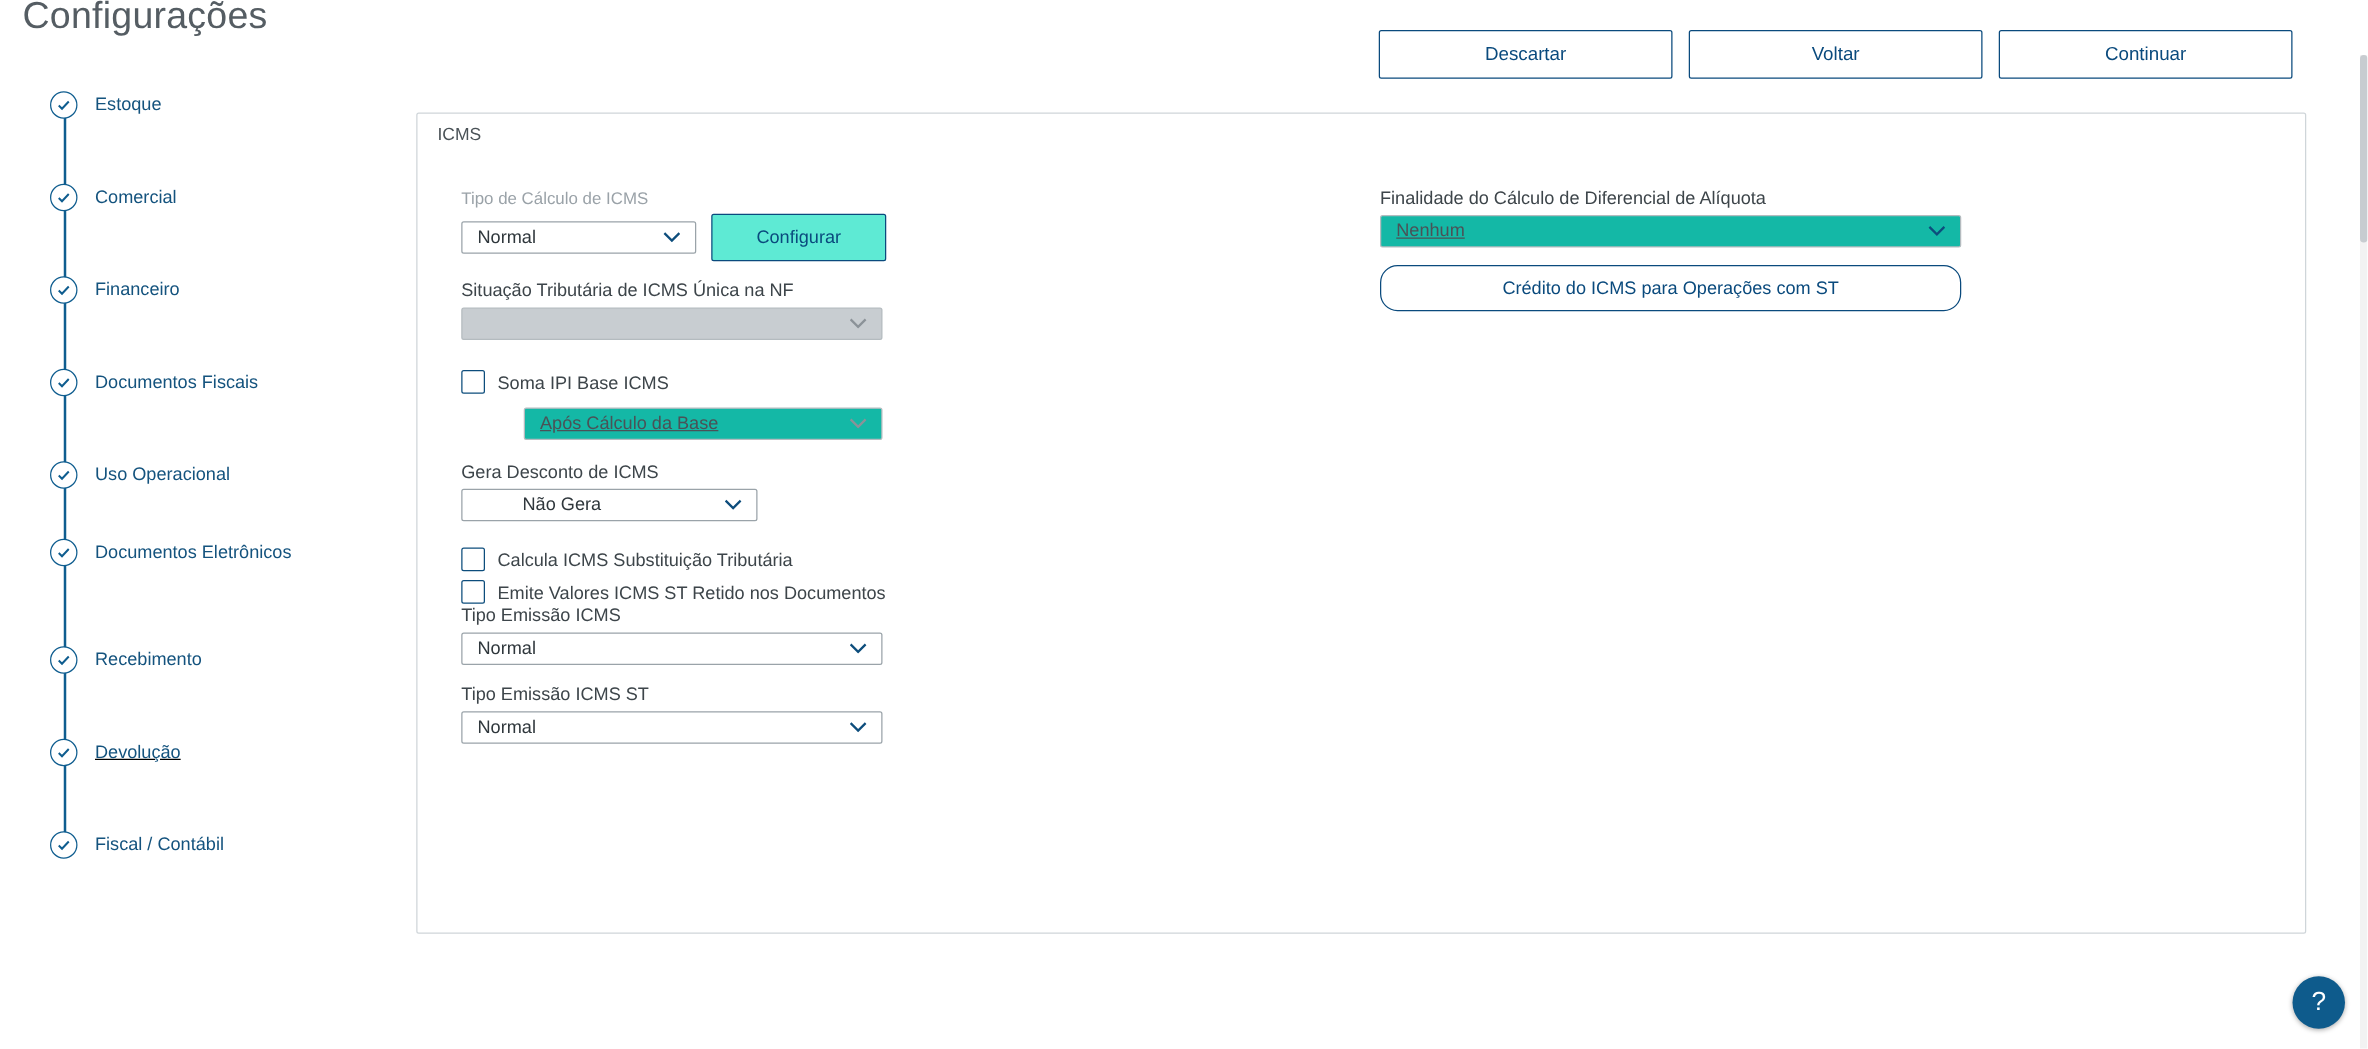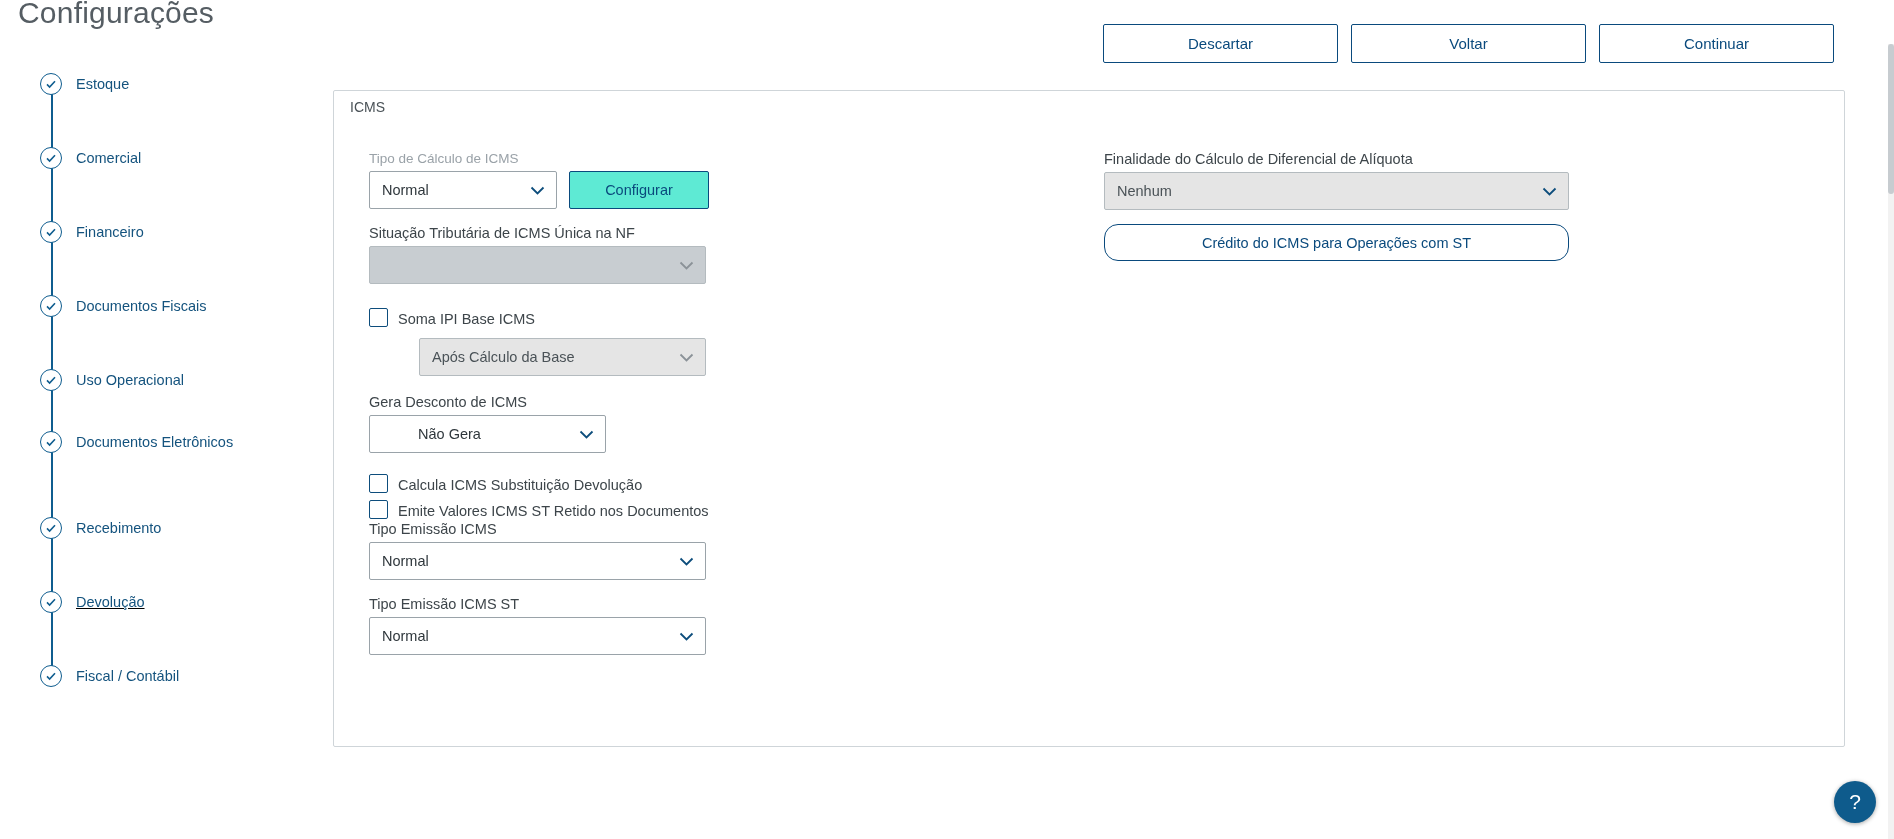--- a/index.html
+++ b/index.html
@@ -114,21 +114,21 @@
   .field-label {
     font-size: 14.5px;
     color: #3d454a;
     margin-bottom: 5px;
     display: block;
   }
   .field-label.muted { color: #9aa2a8; font-size: 13.5px; }
 
   .select {
     position: relative;
-    height: 38px;
+    height: 26px;
     border: 1px solid #9aa3a9;
     border-radius: 2px;
     background: #ffffff;
     display: flex;
     align-items: center;
     padding: 0 34px 0 12px;
     font-size: 14.5px;
     color: #2f373c;
     cursor: pointer;
     user-select: none;
@@ -140,24 +140,25 @@
     transform: translateY(-50%);
     pointer-events: none;
   }
   .select.disabled {
     background: #c8cdd1;
     border-color: #b4bbbf;
     color: #7d8589;
     cursor: default;
   }
   .select.readonly-grey {
-    background: #e5e5e5;
+    background: #14b8a6;
     border-color: #b4bbbf;
     color: #4a5257;
     cursor: default;
+    text-decoration: underline;
   }
 
   .row-inline { display: flex; align-items: center; gap: 12px; }
 
   .btn-config {
     width: 140px;
     height: 38px;
     border: 1px solid #0a4a7d;
     border-radius: 2px;
     background: #5eead4;
@@ -387,21 +388,21 @@
           <svg width="15" height="9" viewBox="0 0 15 9">
               <polyline points="1.5,1.5 7.5,7.5 13.5,1.5" fill="none" stroke="#0d4d7c" stroke-width="1.8"></polyline>
             </svg>
         </span>
       </div>
 
       <div style="height:14px;"></div>
 
       <div class="check-row">
         <span class="checkbox"></span>
-        <span class="check-label">Calcula ICMS Substituição Devolução</span>
+        <span class="check-label">Calcula ICMS Substituição Tributária</span>
       </div>
       <div class="check-row">
         <span class="checkbox"></span>
         <span class="check-label">Emite Valores ICMS ST Retido nos Documentos</span>
       </div>
 
       <div style="height:2px;"></div>
 
       <label class="field-label">Tipo Emissão ICMS</label>
       <div class="select" style="width:337px;">

